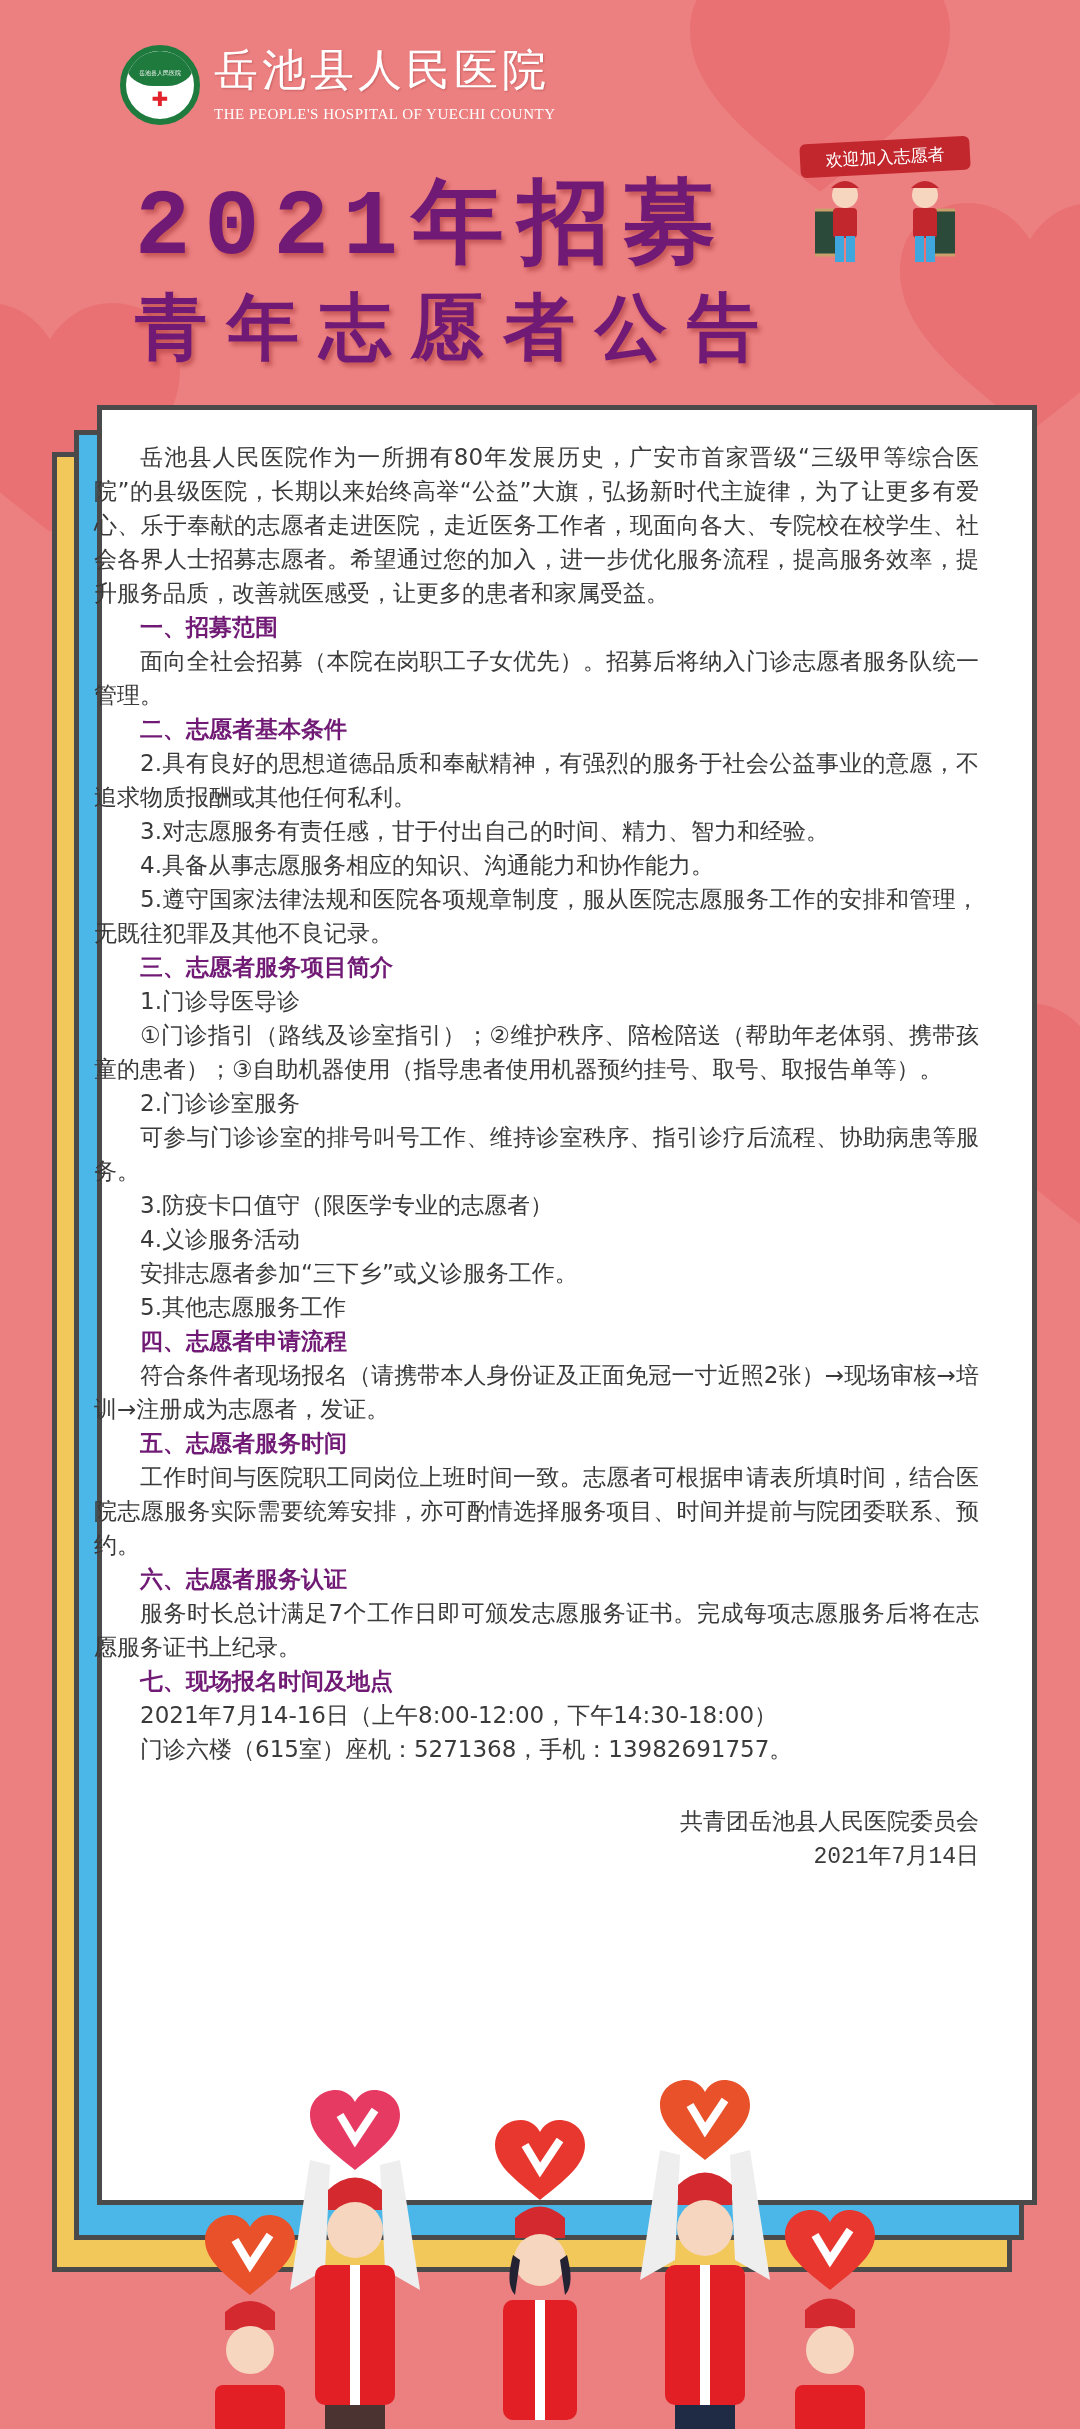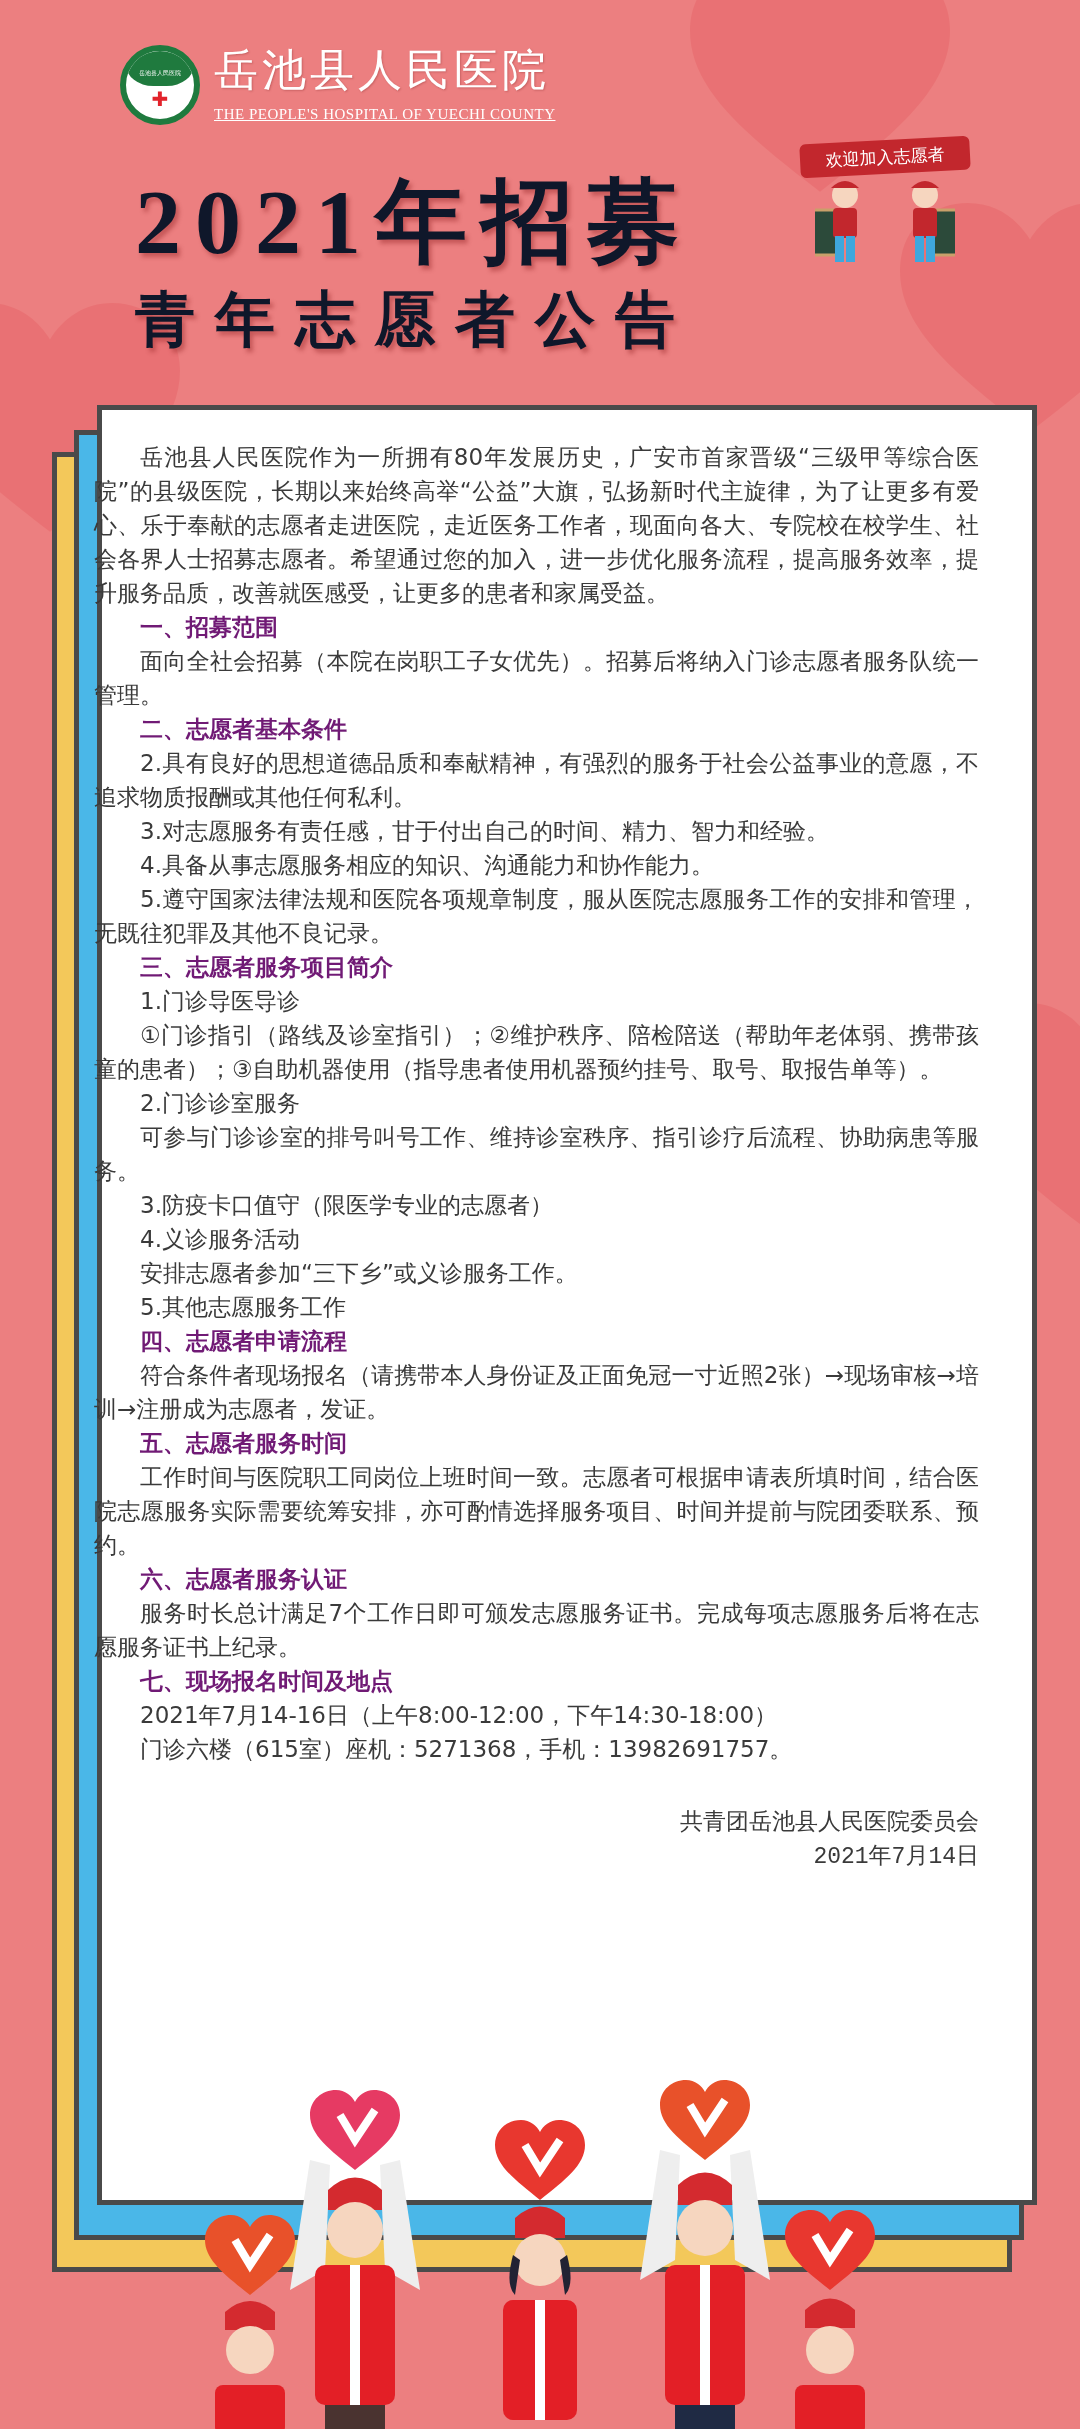--- a/index.html
+++ b/index.html
@@ -41,31 +41,31 @@
     color:#fff; font-size:6px;
   }
   .hospital-text { margin-left:14px; color:#fff; }
   .hospital-name {
     font-family:"DejaVu Serif", "Liberation Serif", serif;
     font-size:44px; letter-spacing:4px; line-height:1.05;
     text-shadow:1px 1px 2px rgba(120,30,30,0.3);
   }
   .hospital-en {
     font-family:"Liberation Serif", "DejaVu Serif", serif;
-    font-size:15px; letter-spacing:0.5px; margin-top:12px;text-decoration:underline;
+    font-size:15px; letter-spacing:0.5px; margin-top:12px;
   }
 
   .title1, .title2 {
-    position:absolute; color:#0f172a;
-    font-family:Liberation Serif, serif;
+    position:absolute; color:#701a75;
+    font-family:Liberation Mono, monospace;
     font-weight:bold;
     text-shadow:3px 4px 4px rgba(150,40,40,0.45);
   }
   .title1 { left:135px; top:160px; font-size:92px; letter-spacing:14px; }
-  .title2 { left:135px; top:280px; font-size:60px; letter-spacing:20px; }
+  .title2 { left:135px; top:280px; font-size:72px; letter-spacing:20px; }
 
   .welcome-badge {
     position:absolute; left:790px; top:140px; width:190px; height:130px;
   }
   .welcome-flag {
     position:absolute; left:10px; top:0; width:170px; height:34px;
     background:#c2272d; color:#fff; font-size:17px;
     display:flex; align-items:center; justify-content:center;
     border-radius:6px; transform:rotate(-3deg);
   }

